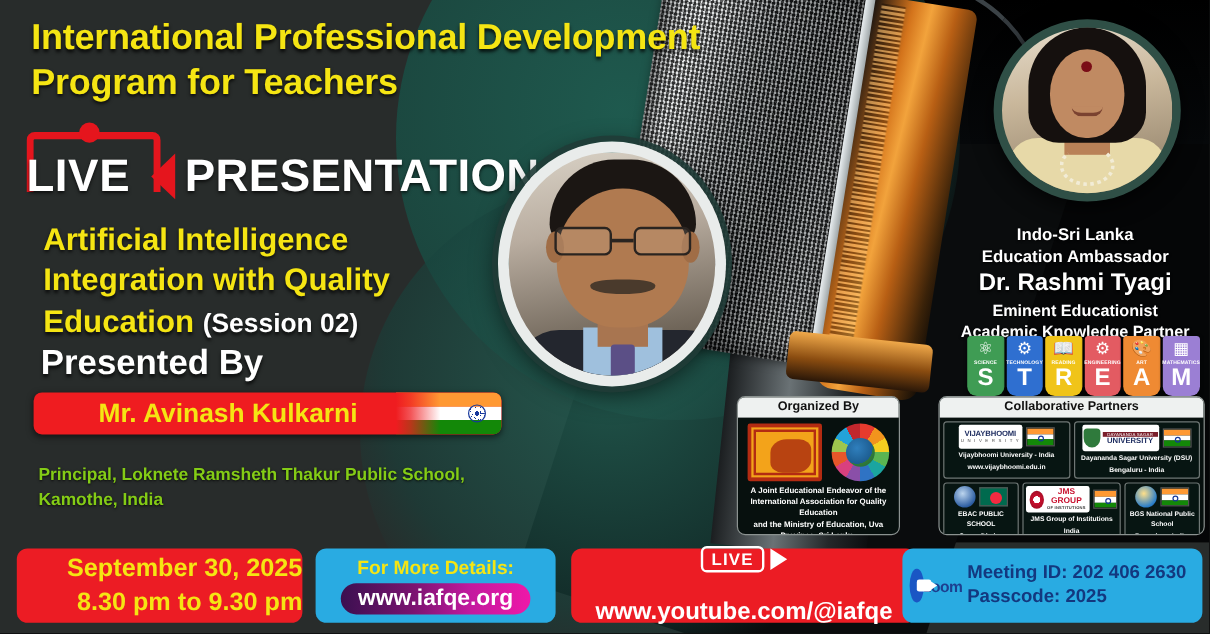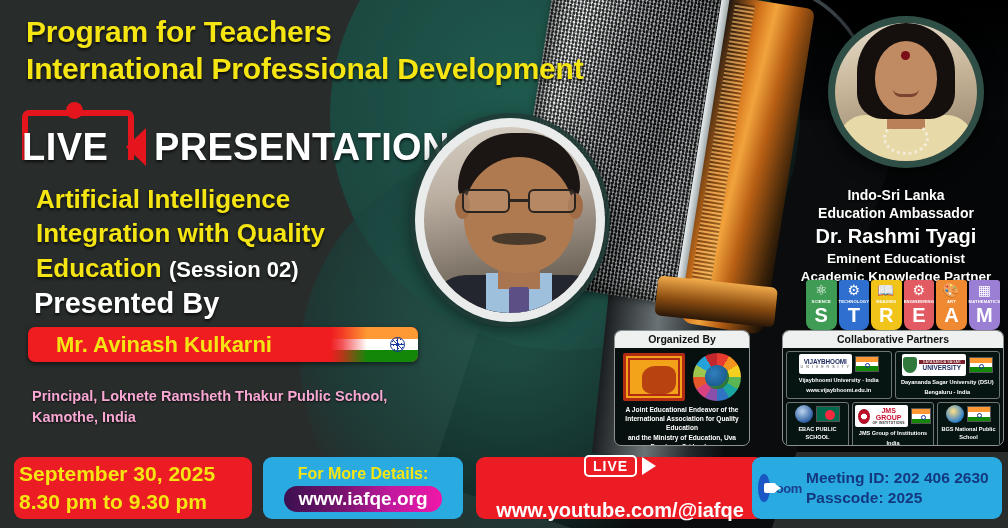--- a/index.html
+++ b/index.html
@@ -130,21 +130,21 @@
     text-shadow:0 2px 3px rgba(0,0,0,.75);
   }
 
   .name-bar {
     position:absolute; left:28px; top:327px; width:390px; height:35px;
     background:#ef1c20; border-radius:7px;
     box-shadow:0 2px 5px rgba(0,0,0,.55);
     display:flex; align-items:center; overflow:hidden;
   }
   .name-text {
-    margin-left:28px; color:#f5e513; font-weight:bold; font-size:22px;
+    margin-left:54px; color:#f5e513; font-weight:bold; font-size:22px;
     white-space:nowrap;
   }
   .flag-in-bar {
     position:absolute; left:330px; top:327px; width:88px; height:35px;
     border-radius:0 7px 7px 0; overflow:hidden;
   }
   .flag-in-bar .fade {
     position:absolute; inset:0;
     background:linear-gradient(90deg, rgba(239,28,32,1) 0%, rgba(239,28,32,.75) 14%, rgba(239,28,32,0) 42%);
     z-index:3;
@@ -157,21 +157,21 @@
   .chakra {
     position:absolute; left:60px; top:10px; width:15px; height:15px;
     border:1.6px solid #16379b; border-radius:50%;
     background:radial-gradient(circle,#16379b 0 2px, transparent 2px),
       repeating-conic-gradient(#16379b 0deg 2deg, transparent 2deg 15deg);
     z-index:4;
   }
 
   .role {
     position:absolute; left:32px; top:386px; width:370px;
-    color:#f9a8d4; font-size:14.5px; font-weight:bold; line-height:1.45;
+    color:#84cc16; font-size:14.5px; font-weight:bold; line-height:1.45;
     text-shadow:0 1px 2px rgba(0,0,0,.8);
   }
 
   
   .speaker-photo {
     position:absolute; left:415px; top:118px; width:190px; height:204px;
     border-radius:50%;
     border:9px solid #e9eceb;
     background:linear-gradient(170deg,#d9d2c6 0%, #b9ada0 35%, #4d4438 100%);
     box-shadow:0 0 0 5px rgba(32,60,55,.9), 0 6px 22px rgba(0,0,0,.7);
@@ -304,21 +304,21 @@
   .dsu-box { background:#fff; border-radius:2px; height:22px; display:flex; flex-direction:column; align-items:center; justify-content:center; min-width:64px; }
   .dsu-top { font-size:3.6px; background:#7a1f2b; color:#fff; width:46px; text-align:center; letter-spacing:.2px; }
   .dsu-main { font-size:6.4px; font-weight:bold; color:#1b2a5e; }
   .dsu-shield { width:14px; height:16px; background:#2f7a3c; border-radius:3px 3px 50% 50%; }
 
   
   .footer { position:absolute; left:0; top:452px; width:1008px; height:76px; }
   .fbox { position:absolute; border-radius:9px; }
   .f-date {
     left:14px; top:5px; width:238px; height:62px; background:#ec1c24;
-    display:flex; flex-direction:column; justify-content:center; padding-left:5px;
+    display:flex; flex-direction:column; justify-content:center; padding-left:28px;text-align:right;
   }
   .f-date div { color:#f5e513; font-size:21px; font-weight:bold; line-height:1.32; white-space:nowrap;}
   .f-details {
     left:263px; top:5px; width:200px; height:62px; background:#29ABE2;
     display:flex; flex-direction:column; align-items:center; justify-content:center; gap:3px;
   }
   .f-details-label { color:#f5e513; font-size:16px; font-weight:bold; }
   .f-url-pill {
     background:linear-gradient(90deg,#3b1050 0%, #7a1370 38%, #c2199e 68%, #ef18a8 100%);
     border-radius:13px; padding:2px 14px;
@@ -372,22 +372,22 @@
   <div class="mic-wire"></div>
   <div class="mic-stem"></div>
   <div class="mic">
     <div class="mic-grille"></div>
     <div class="mic-edge"></div>
     <div class="mic-body"></div>
     <div class="mic-ring"></div>
   </div>
 
   <div class="title">
+    <div>International Professional Development</div>
     <div>Program for Teachers</div>
-    <div>International Professional Development</div>
   </div>
 
   <div class="live-row">
     <div class="live-badge">
       <div class="live-frame"></div>
       <div class="live-dot"></div>
       <div class="live-word">LIVE</div>
       <div class="live-tri"></div>
     </div>
     <div class="pres-on">PRESENTATION ON</div>

